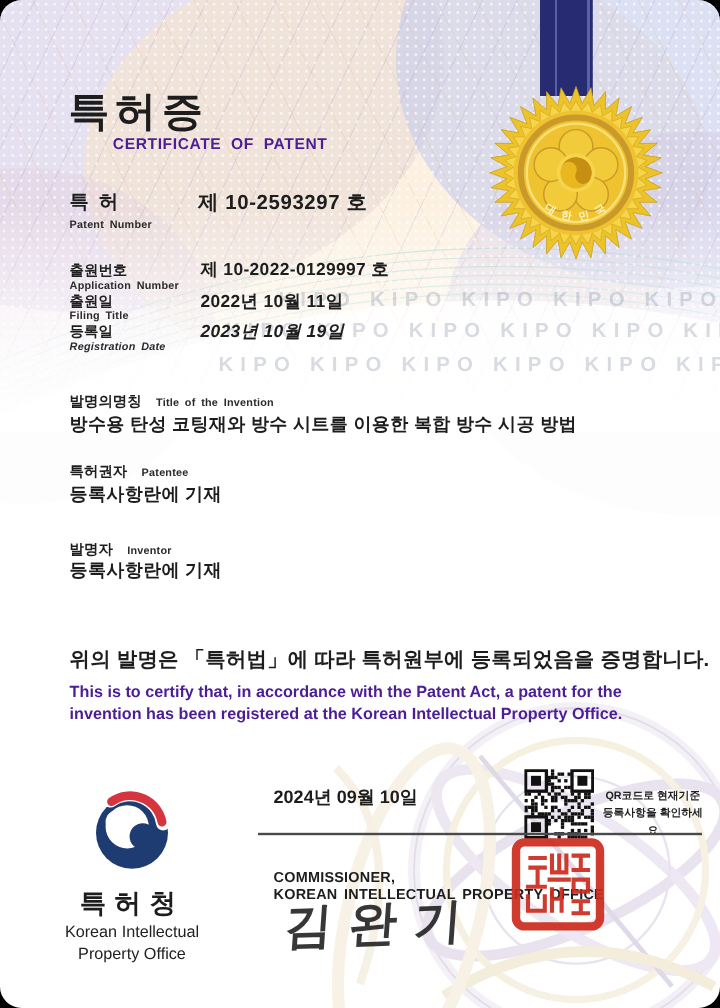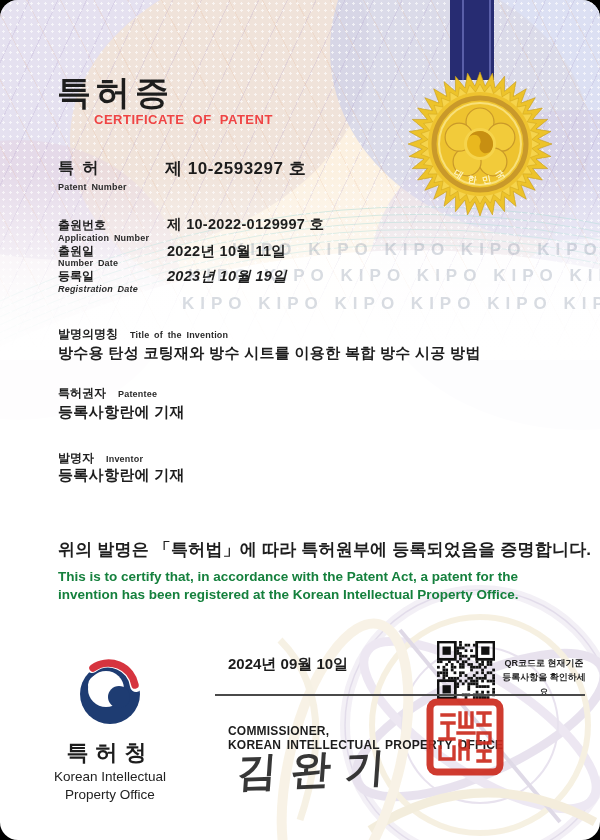--- a/index.html
+++ b/index.html
@@ -17,29 +17,29 @@
   .topfade{position:absolute;left:0;top:170px;width:600px;height:190px;
     background:linear-gradient(to bottom, rgba(255,255,255,0) 0%, rgba(255,255,255,.85) 70%, #fff 100%);}
   .wm-row{position:absolute;color:rgba(138,150,168,.33);font-weight:bold;font-size:17px;letter-spacing:6px;white-space:nowrap;}
   
   .ribbon{position:absolute;left:450px;top:0;width:44px;height:80px;
     background:repeating-linear-gradient(90deg,#272c72 0 12.5px, #5a5fa8 12.5px 14.5px, #272c72 14.5px 27px);}
   .medal{position:absolute;left:394px;top:58px;width:172px;height:172px;}
   
   .t{position:absolute;color:#1d1d1d;white-space:nowrap;}
   .title-ko{font-size:34px;font-weight:800;letter-spacing:5px;}
-  .title-en{font-size:13px;font-weight:bold;letter-spacing:.5px;word-spacing:4px;color:#ef4444;padding-left:36px;}
+  .title-en{font-size:13px;font-weight:bold;letter-spacing:.5px;word-spacing:4px;color:#4c1d95;padding-left:36px;}
   .lbl-big{font-size:16px;font-weight:800;letter-spacing:2px;}
   .lbl{font-size:12px;font-weight:800;}
   .sub{font-size:9px;font-weight:bold;color:#2a2a2a;letter-spacing:.2px;word-spacing:2px;}
   .val-big{font-size:17px;font-weight:800;letter-spacing:.5px;}
   .val{font-size:14.5px;font-weight:800;letter-spacing:.3px;}
   .inline-lbl{display:flex;align-items:baseline;gap:12px;}
   .stmt-ko{font-size:17px;font-weight:800;letter-spacing:.2px;}
-  .stmt-en{font-size:13.5px;font-weight:bold;line-height:1.35;white-space:normal;width:500px;color:#15803d;}
+  .stmt-en{font-size:13.5px;font-weight:bold;line-height:1.35;white-space:normal;width:500px;color:#4c1d95;}
   .date-txt{font-size:15px;font-weight:600;}
   .rule{position:absolute;left:215px;top:694px;width:370px;height:1.5px;background:#4a4a4a;}
   .comm-ko{font-size:21px;font-weight:800;letter-spacing:2px;}
   .comm-en{font-size:12px;font-weight:800;letter-spacing:.2px;word-spacing:2px;}
   .qr-cap{font-size:9px;font-weight:bold;color:#222;text-align:center;line-height:1.6;}
   .sig{font-size:40px;font-weight:600;color:#1c1c1c;letter-spacing:14px;transform:rotate(-2deg) skewX(-6deg);font-family:"Liberation Serif","DejaVu Serif",serif;opacity:.88;}
   .logo-ko{font-size:22px;font-weight:800;letter-spacing:7px;text-align:center;width:160px;}
   .logo-en{font-size:13.5px;font-weight:500;color:#222;text-align:center;width:160px;line-height:1.35;white-space:normal;}
 </style>
 </head>
@@ -116,21 +116,21 @@
 
   <div class="t lbl-big" style="left:58px;top:158px;">특 허</div>
   <div class="t sub" style="left:58px;top:182px;">Patent Number</div>
   <div class="t val-big" style="left:165px;top:157px;">제 10-2593297 호</div>
 
   <div class="t lbl" style="left:58px;top:217px;">출원번호</div>
   <div class="t sub" style="left:58px;top:233px;">Application Number</div>
   <div class="t val" style="left:167px;top:215px;">제 10-2022-0129997 호</div>
 
   <div class="t lbl" style="left:58px;top:243px;">출원일</div>
-  <div class="t sub" style="left:58px;top:258px;">Number Date</div>
+  <div class="t sub" style="left:58px;top:258px;">Filing Title</div>
   <div class="t val" style="left:167px;top:242px;">2022년 10월 11일</div>
 
   <div class="t lbl" style="left:58px;top:268px;">등록일</div>
   <div class="t sub" style="left:58px;top:284px;font-style:italic;">Registration Date</div>
   <div class="t val" style="left:167px;top:267px;font-style:italic;">2023년 10월 19일</div>
 
   <div class="t inline-lbl" style="left:58px;top:326px;">
     <span class="lbl">발명의명칭</span>
     <span class="sub">Title of the Invention</span>
   </div>

